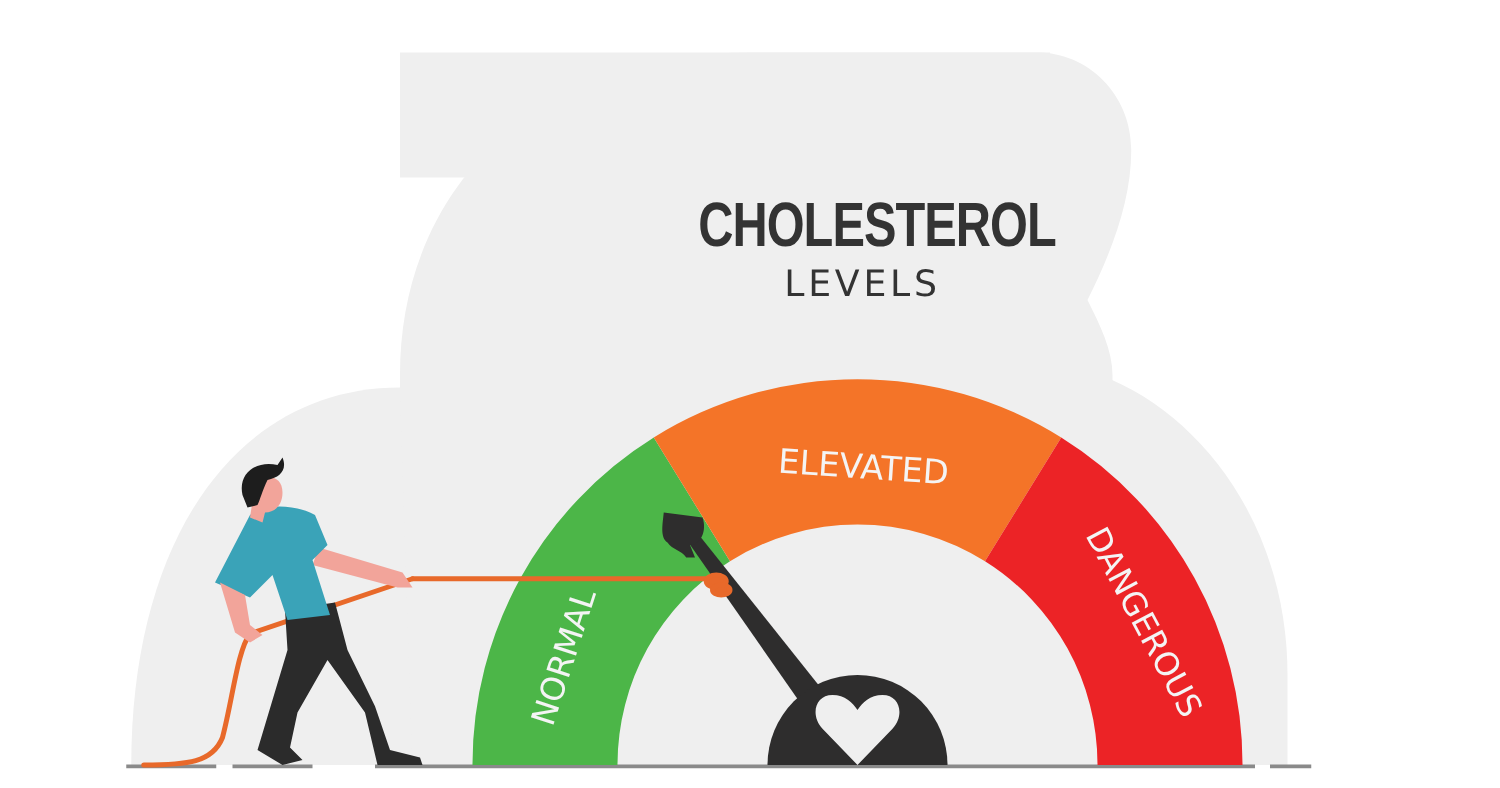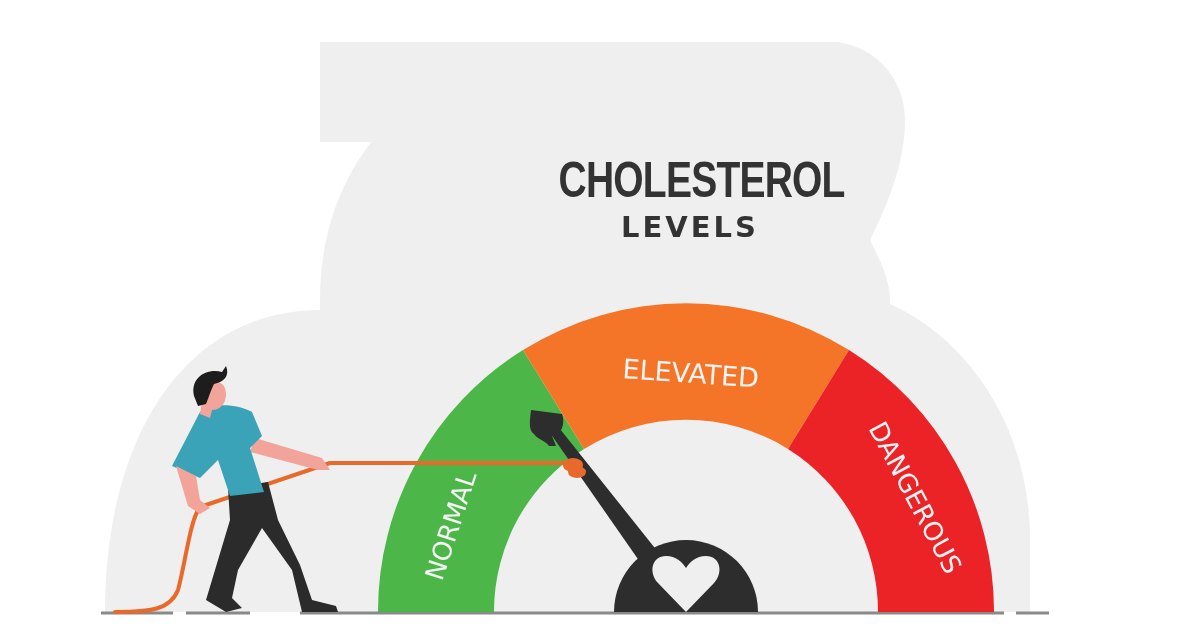--- a/index.html
+++ b/index.html
@@ -7,21 +7,21 @@
     .stage { position: absolute; left: 0; top: 0; width: 1200px; height: 630px; }
     svg { display: block; }
     .title-main {
       position: absolute; left: 500px; top: 150px; width: 390px; text-align: center;
       font-family: "Liberation Sans", sans-serif; font-weight: 700; font-size: 50px;
       letter-spacing: -1px; color: #333333; transform: scaleX(0.78); transform-origin: 225px 0;
       line-height: 60px; margin: 0;
     }
     .title-sub {
       position: absolute; left: 540px; top: 207px; width: 300px; text-align: center;
-      font-family: "DejaVu Sans", sans-serif; font-weight: 700; font-size: 29px;
+      font-family: "DejaVu Sans", sans-serif; font-weight: 400; font-size: 29px;
       letter-spacing: 3px; color: #333333; line-height: 40px; margin: 0;
     }
     .seg-label { font-family: "DejaVu Sans", sans-serif; font-weight: 400; fill: #f4f4f4; }
   </style>
 </head>
 <body>
 
 <div class="stage">
   <svg width="1200" height="630" viewBox="0 0 1200 630" xmlns="http://www.w3.org/2000/svg">
 

